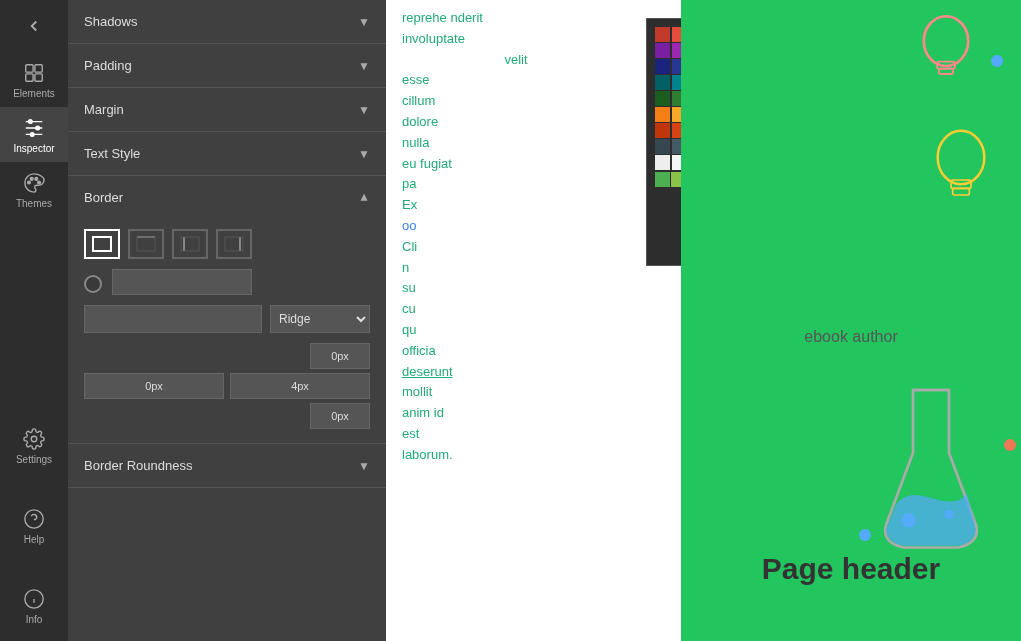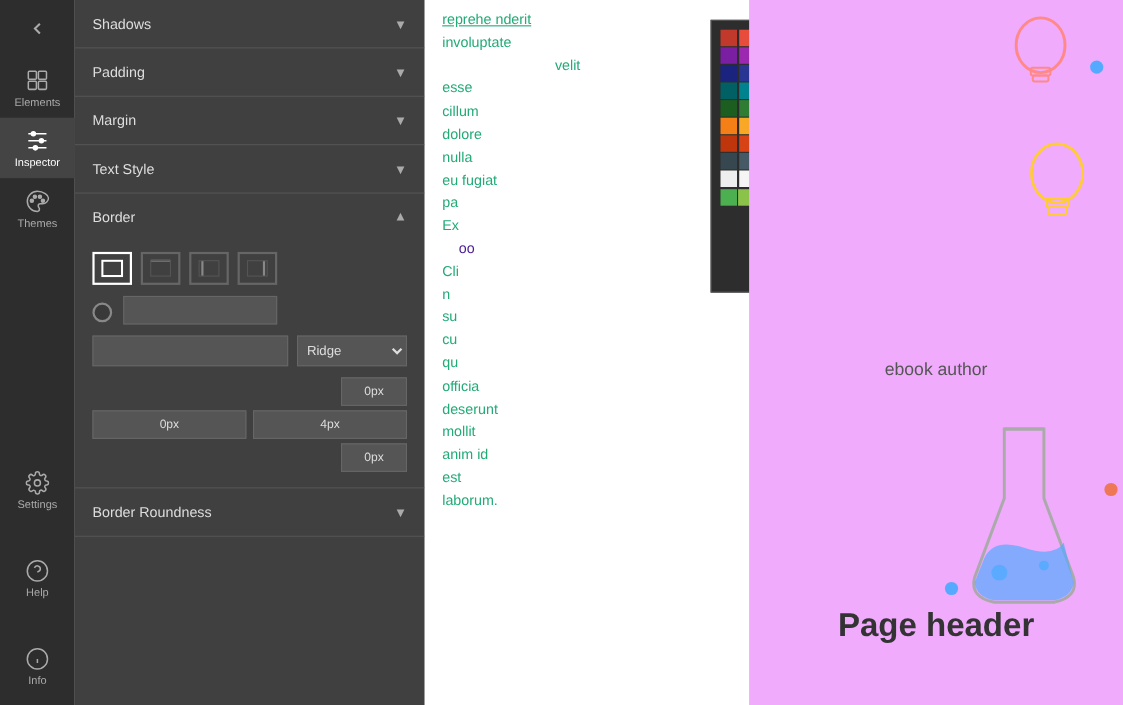--- a/index.html
+++ b/index.html
@@ -317,21 +317,21 @@
       overflow: hidden;
     }
 
     
     .illustration-area {
       position: absolute;
       right: 0;
       top: 0;
       width: 340px;
       height: 641px;
-      background: #f0abfc;
+      background: #22c55e;
       display: flex;
       flex-direction: column;
       align-items: center;
       justify-content: flex-end;
       padding-bottom: 12px;
     }
     .illustration-title {
       font-size: 28px;
       color: #333;
       font-weight: bold;
@@ -557,38 +557,38 @@
       <span>Border Roundness</span>
       <span class="chevron">▼</span>
     </div>
   </div>
 
 </div>
 
 <div class="content-area">
 
   <div class="doc-text">
-    <div style="color:#2a7;text-decoration:underline;">reprehe nderit</div>
+    <div style="color:#2a7;">reprehe nderit</div>
     <div style="color:#2a7;">involuptate</div>
     <div style="color:#2a7;text-align:center;">velit</div>
     <div style="color:#2a7;">esse</div>
     <div style="color:#2a7;">cillum</div>
     <div style="color:#2a7;">dolore</div>
     <div style="color:#2a7;">nulla</div>
     <div style="color:#2a7;">eu fugiat</div>
     <div style="color:#2a7;">pa</div>
     <div style="color:#2a7;">Ex</div>
-    <div style="color:#4c1d95;margin-left:15px;">oo</div>
+    <div style="color:#3b82f6;">oo</div>
     <div style="color:#2a7;">Cli</div>
     <div style="color:#2a7;">n</div>
     <div style="color:#2a7;">su</div>
     <div style="color:#2a7;">cu</div>
     <div style="color:#2a7;">qu</div>
     <div style="color:#2a7;">officia</div>
-    <div style="color:#2a7;">deserunt</div>
+    <div style="color:#2a7;text-decoration:underline;">deserunt</div>
     <div style="color:#2a7;">mollit</div>
     <div style="color:#2a7;">anim id</div>
     <div style="color:#2a7;">est</div>
     <div style="color:#2a7;">laborum.</div>
   </div>
 
   <div class="color-palette-panel" style="left:260px; top:18px;">
     <div class="color-grid" id="color-grid">
         <div class="color-cell" style="background: rgb(192, 57, 43);"></div>
         <div class="color-cell" style="background: rgb(231, 76, 60);"></div>

